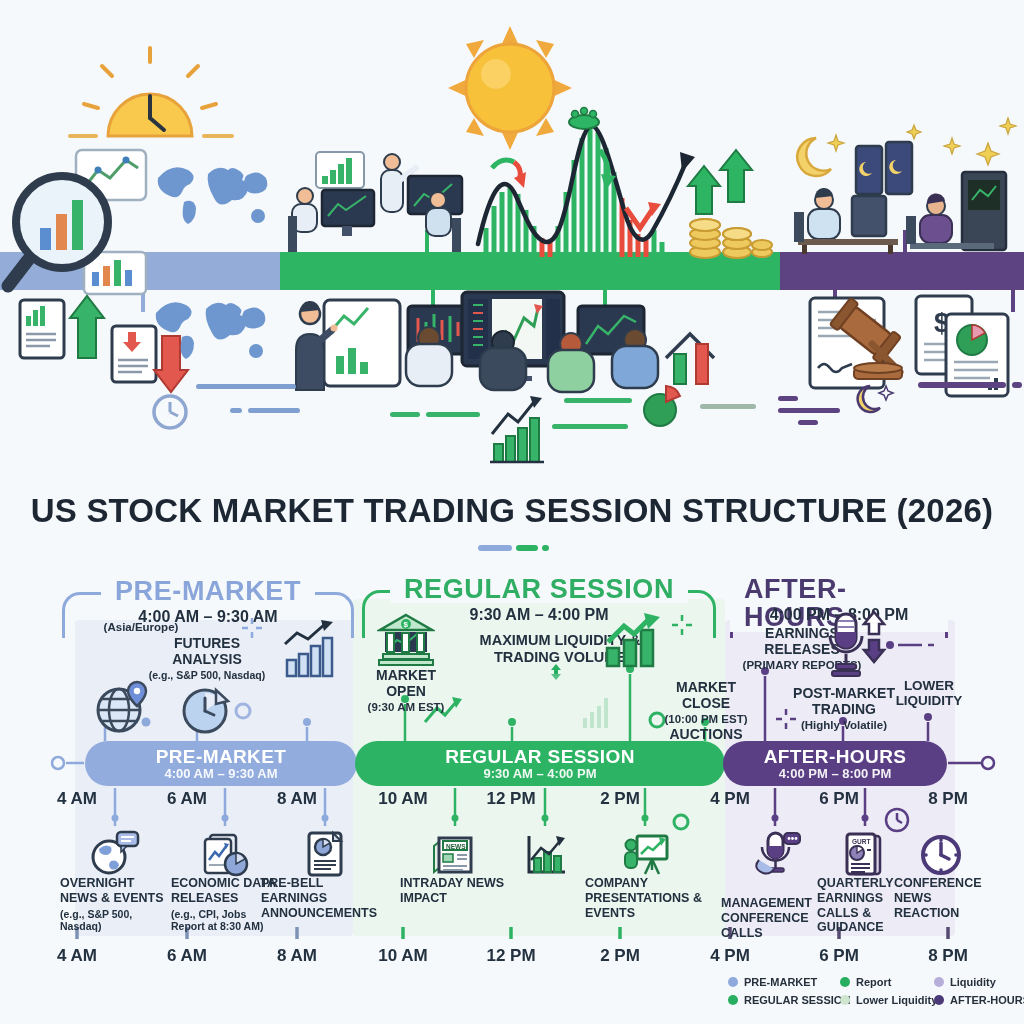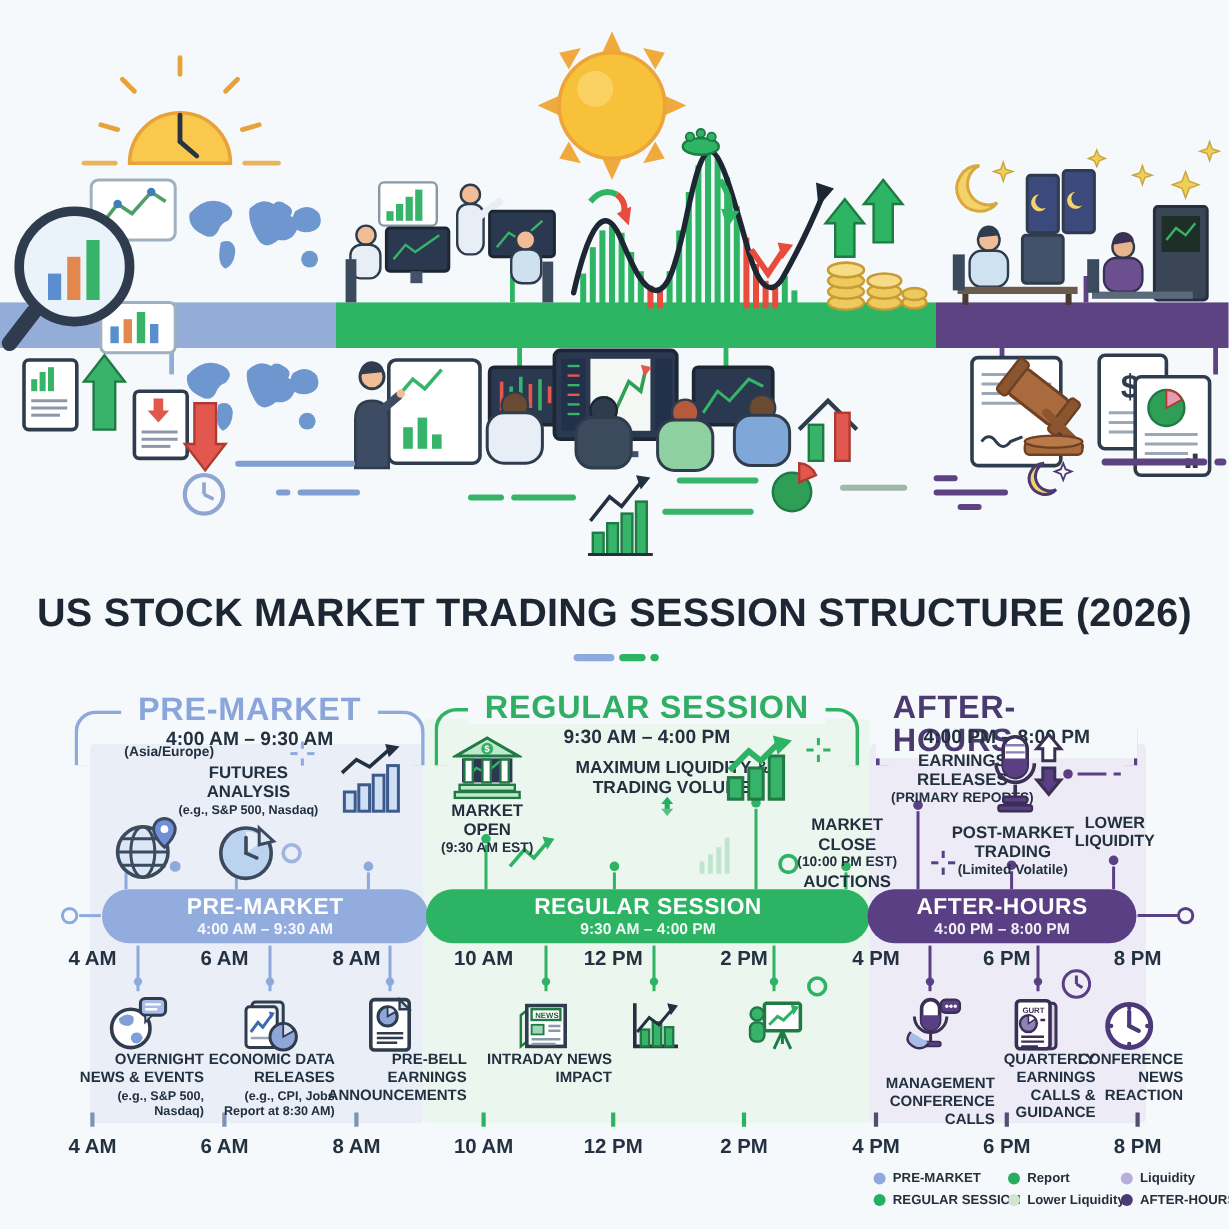--- a/index.html
+++ b/index.html
@@ -29,21 +29,21 @@
   .node .s{font-weight:700;font-size:11.5px;line-height:1.15;margin-top:1px}
   .node .s.xs{font-size:10.5px}
   .pill{position:absolute;height:45px;top:741px;border-radius:23px;color:#fff;display:flex;
     flex-direction:column;align-items:center;justify-content:center;line-height:1.12;z-index:3}
   .pill .pt{font-weight:800;font-size:19px;letter-spacing:.4px}
   .pill .pd{font-weight:600;font-size:13px;opacity:.92}
   .pill-pre{left:85px;width:272px;background:#93acde}
   .pill-reg{left:355px;width:370px;background:#2db364}
   .pill-aft{left:723px;width:224px;background:#5a3f85}
   .hour{position:absolute;width:84px;margin-left:-42px;text-align:center;font-weight:800;font-size:17px;color:#233140}
-  .event{position:absolute;text-align:right;color:#22303f}
+  .event{position:absolute;text-align:left;color:#22303f}
   .event .t{font-weight:800;font-size:12.5px;line-height:1.18}
   .event .s{font-weight:700;font-size:10.5px;line-height:1.2;margin-top:2px}
   .evicon{position:absolute}
   .legend{position:absolute;left:728px;top:976px;display:grid;grid-template-columns:112px 94px 82px;row-gap:6px}
   .litem{display:flex;align-items:center;gap:6px;font-weight:800;font-size:11px;color:#26303c;white-space:nowrap}
   .ldot{width:10px;height:10px;border-radius:50%;flex:0 0 auto}
 </style>
 </head>
 <body>
 
@@ -600,21 +600,21 @@
     <path d="M12,22 h20 v6 a10,10 0 0 1 -20,0 Z" fill="#5a3f85"></path>
     <path d="M6,26 a16,16 0 0 0 32,0" fill="none" stroke="#3a2f55" stroke-width="3"></path>
     <line x1="22" y1="44" x2="22" y2="54" stroke="#3a2f55" stroke-width="3"></line>
     <rect x="12" y="54" width="20" height="5" rx="2" fill="#5a3f85" stroke="#3a2f55" stroke-width="2"></rect>
     <rect x="8" y="61" width="28" height="5" rx="2" fill="#5a3f85" stroke="#3a2f55" stroke-width="2"></rect>
     <polygon points="50,2 60,14 55,14 55,24 45,24 45,14 40,14" fill="#ffffff" stroke="#3a2f55" stroke-width="2.5"></polygon>
     <polygon points="45,30 55,30 55,40 60,40 50,52 40,40 45,40" fill="#5a3f85" stroke="#3a2f55" stroke-width="2.5"></polygon>
   </svg>
   <div class="node" style="left:792px;top:686px;width:104px">
     <div class="t">POST-MARKET TRADING</div>
-    <div class="s">(Limited Volatile)</div>
+    <div class="s">(Highly Volatile)</div>
   </div>
 
   <div class="node" style="left:890px;top:678px;width:78px">
     <div class="t" style="font-size:13.5px">LOWER LIQUIDITY</div>
   </div>
 
   <div class="pill pill-pre">
     <div class="pt">PRE-MARKET</div>
     <div class="pd">4:00 AM – 9:30 AM</div>
   </div>
@@ -707,20 +707,23 @@
   <svg class="evicon" style="left:621px;top:830px" width="48" height="48" viewBox="0 0 48 48">
     <rect x="16" y="6" width="30" height="23" rx="2" fill="#ffffff" stroke="#1f7a44" stroke-width="3"></rect>
     <polyline points="20,24 27,17 32,20 41,11" fill="none" stroke="#2db363" stroke-width="2.5"></polyline>
     <polygon points="38,7 45,9 40,16" fill="#2db363"></polygon>
     <line x1="31" y1="29" x2="24" y2="44" stroke="#1f7a44" stroke-width="2.5"></line>
     <line x1="31" y1="29" x2="38" y2="44" stroke="#1f7a44" stroke-width="2.5"></line>
     <line x1="31" y1="29" x2="31" y2="40" stroke="#1f7a44" stroke-width="2.5"></line>
     <circle cx="10" cy="15" r="5.5" fill="#37b469" stroke="#1f7a44" stroke-width="2"></circle>
     <rect x="4" y="22" width="12" height="16" rx="5" fill="#37b469" stroke="#1f7a44" stroke-width="2"></rect>
   </svg>
+  <div class="event" style="left:585px;top:876px;width:120px">
+    <div class="t">COMPANY PRESENTATIONS &amp; EVENTS</div>
+  </div>
 
   <svg class="evicon" style="left:751px;top:830px" width="50" height="48" viewBox="0 0 50 48">
     <rect x="17" y="3" width="15" height="25" rx="7.5" fill="#ffffff" stroke="#3a2f55" stroke-width="3"></rect>
     <path d="M17,16 h15 v5 a7.5,7.5 0 0 1 -15,0 Z" fill="#5a3f85"></path>
     <path d="M11,17 a13.5,13.5 0 0 0 27,0" fill="none" stroke="#3a2f55" stroke-width="2.5"></path>
     <line x1="24.5" y1="31" x2="24.5" y2="38" stroke="#3a2f55" stroke-width="2.5"></line>
     <rect x="16" y="38" width="17" height="4" rx="2" fill="#5a3f85" stroke="#3a2f55" stroke-width="1.5"></rect>
     <path d="M8,30 q-7,8 4,13 q7,2 11,-4" fill="#a9bce8" stroke="#3a2f55" stroke-width="2"></path>
     <rect x="33" y="3" width="16" height="11" rx="4" fill="#5a3f85" stroke="#3a2f55" stroke-width="2"></rect>
     <circle cx="38" cy="8.5" r="1.4" fill="#ffffff"></circle>

